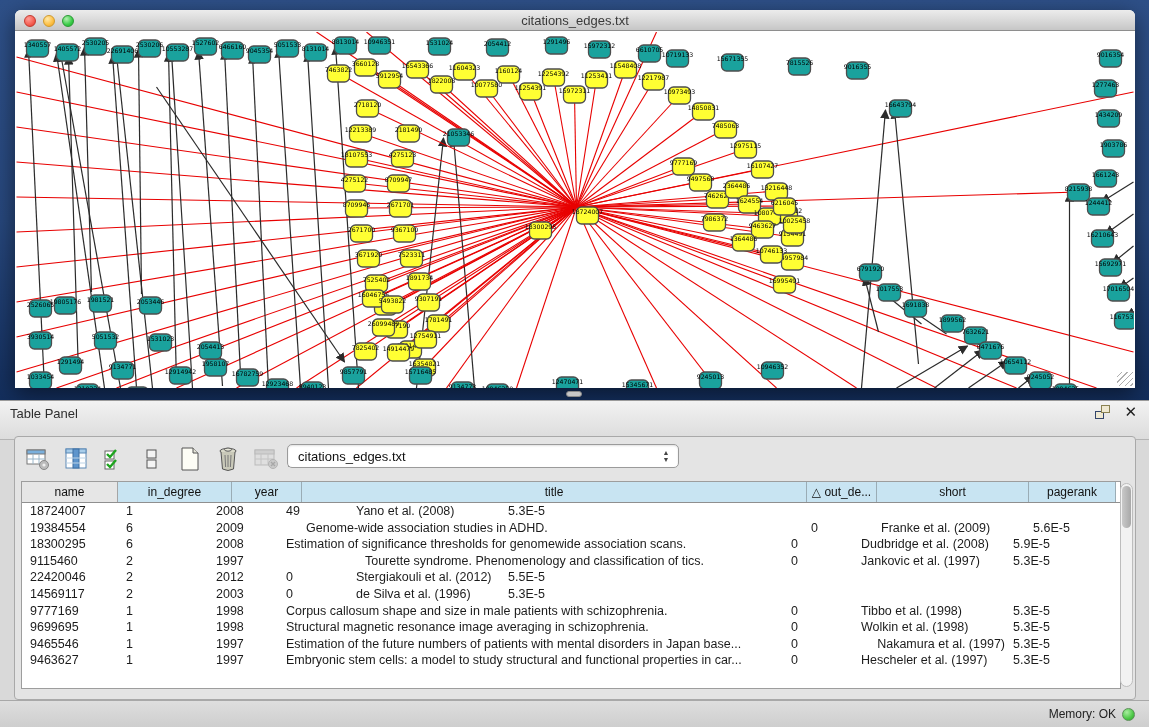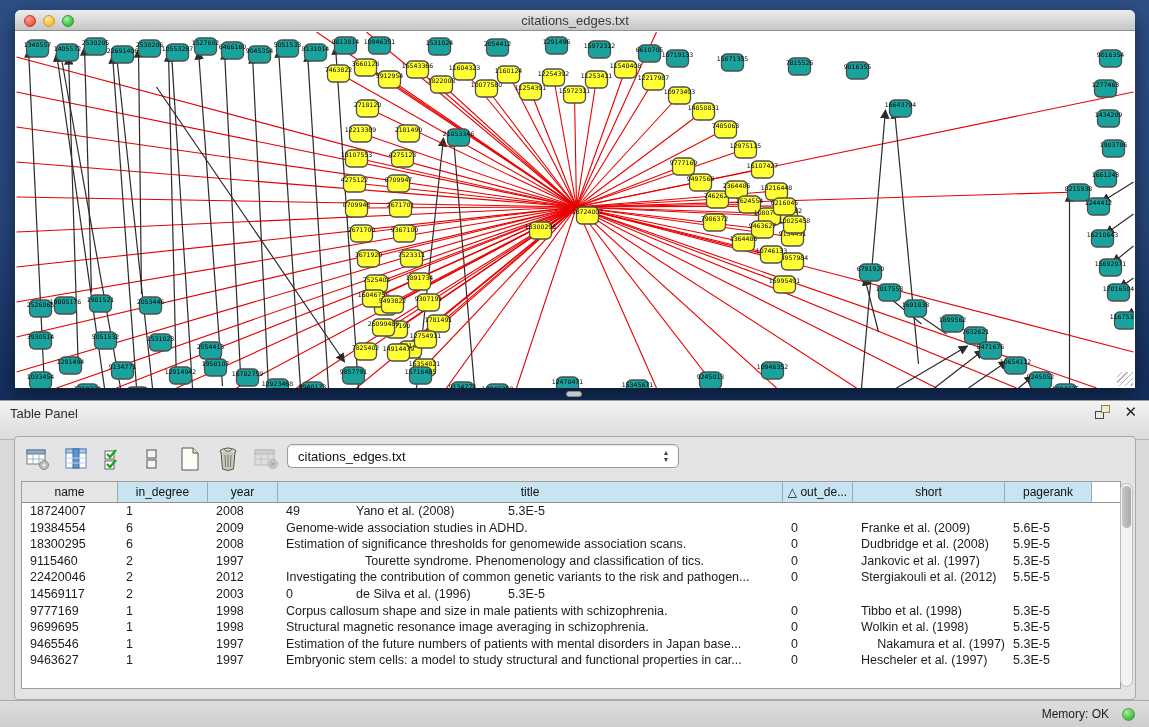--- a/index.html
+++ b/index.html
@@ -69,21 +69,21 @@
   .tabs { position:absolute; left:50%; transform:translateX(-50%); top:273px; display:flex;
     border:1px solid #a2a2a2; border-radius:5px; overflow:hidden; background:#fdfdfd;
     box-shadow:0 1px 1px rgba(255,255,255,.7); }
   .tab { font-size:12.5px; color:#1d1d1d; padding:3px 15px 4px; border-right:1px solid #a2a2a2;
     background:linear-gradient(180deg,#ffffff,#f2f2f2); }
   .tab:last-child { border-right:none; }
   .tab.active { background:linear-gradient(180deg,#8a8a8a,#757575); color:#f4f4f4; }
   
   .statusbar { position:absolute; left:0; bottom:0; width:100%; height:27px;
     background:linear-gradient(180deg,#dedede,#cecece); border-top:1px solid #a8a8a8; }
-  .memory { position:absolute; right:14px; top:6px; display:flex; align-items:center; gap:13px;
+  .memory { position:absolute; right:14px; top:6px; display:flex; align-items:center; gap:6px;
     font-size:12px; color:#222; }
   .memdot { width:13px; height:13px; border-radius:50%;
     background:radial-gradient(circle at 35% 30%,#a9eda0,#4cc846 60%,#2f9e2c); border:1px solid #5a8f57;}
 </style>
 </head>
 <body>
 
 <div class="desktop">
   <div class="netwin">
     <div class="titlebar">
@@ -578,42 +578,42 @@
       <span class="val">citations_edges.txt</span>
       <span class="stepper">
           <span>▲</span>
           <span>▼</span>
         </span>
     </div>
 
     <div class="datatable">
       <div class="thead">
           <div class="th gray" style="width: 96px;">name</div>
-          <div class="th" style="width: 90px;">in_degree</div>
+          <div class="th" style="width: 114px;">in_degree</div>
           <div class="th" style="width: 70px;">year</div>
           <div class="th" style="width: 505px;">title</div>
           <div class="th" style="width: 70px;">△ out_de...</div>
           <div class="th" style="width: 152px;">short</div>
           <div class="th" style="width: 87px;">pagerank</div>
           <div class="th empty"></div>
         </div>
       <div class="tbody">
           <div class="tr">
             <div class="td" style="width: 96px;">18724007</div>
             <div class="td" style="width: 90px;">1</div>
             <div class="td" style="width: 70px;">2008</div>
             <div class="td" style="width: 70px;">49</div>
             <div class="td" style="width: 152px;">Yano et al. (2008)</div>
             <div class="td" style="width: 87px;">5.3E-5</div>
           </div>
           <div class="tr">
             <div class="td" style="width: 96px;">19384554</div>
             <div class="td" style="width: 90px;">6</div>
             <div class="td" style="width: 70px;">2009</div>
-            <div class="td" style="width: 505px;">Genome-wide association studies in ADHD.</div>
+            <div class="td" style="width: 505px; margin-left: 20px;">Genome-wide association studies in ADHD.</div>
             <div class="td" style="width: 70px;">0</div>
             <div class="td" style="width: 152px;">Franke et al. (2009)</div>
             <div class="td" style="width: 87px;">5.6E-5</div>
           </div>
           <div class="tr">
             <div class="td" style="width: 96px;">18300295</div>
             <div class="td" style="width: 90px;">6</div>
             <div class="td" style="width: 70px;">2008</div>
             <div class="td" style="width: 505px;">Estimation of significance thresholds for genomewide association scans.</div>
             <div class="td" style="width: 70px;">0</div>
@@ -626,21 +626,20 @@
             <div class="td" style="width: 70px;">1997</div>
             <div class="td" style="width: 505px; text-align: center;">Tourette syndrome. Phenomenology and classification of tics.</div>
             <div class="td" style="width: 70px;">0</div>
             <div class="td" style="width: 152px;">Jankovic et al. (1997)</div>
             <div class="td" style="width: 87px;">5.3E-5</div>
           </div>
           <div class="tr">
             <div class="td" style="width: 96px;">22420046</div>
             <div class="td" style="width: 90px;">2</div>
             <div class="td" style="width: 70px;">2012</div>
-            <div class="td" style="width: 505px;">Investigating the contribution of common genetic variants to the risk and pathogen...</div>
             <div class="td" style="width: 70px;">0</div>
             <div class="td" style="width: 152px;">Stergiakouli et al. (2012)</div>
             <div class="td" style="width: 87px;">5.5E-5</div>
           </div>
           <div class="tr">
             <div class="td" style="width: 96px;">14569117</div>
             <div class="td" style="width: 90px;">2</div>
             <div class="td" style="width: 70px;">2003</div>
             <div class="td" style="width: 70px;">0</div>
             <div class="td" style="width: 152px;">de Silva et al. (1996)</div>

